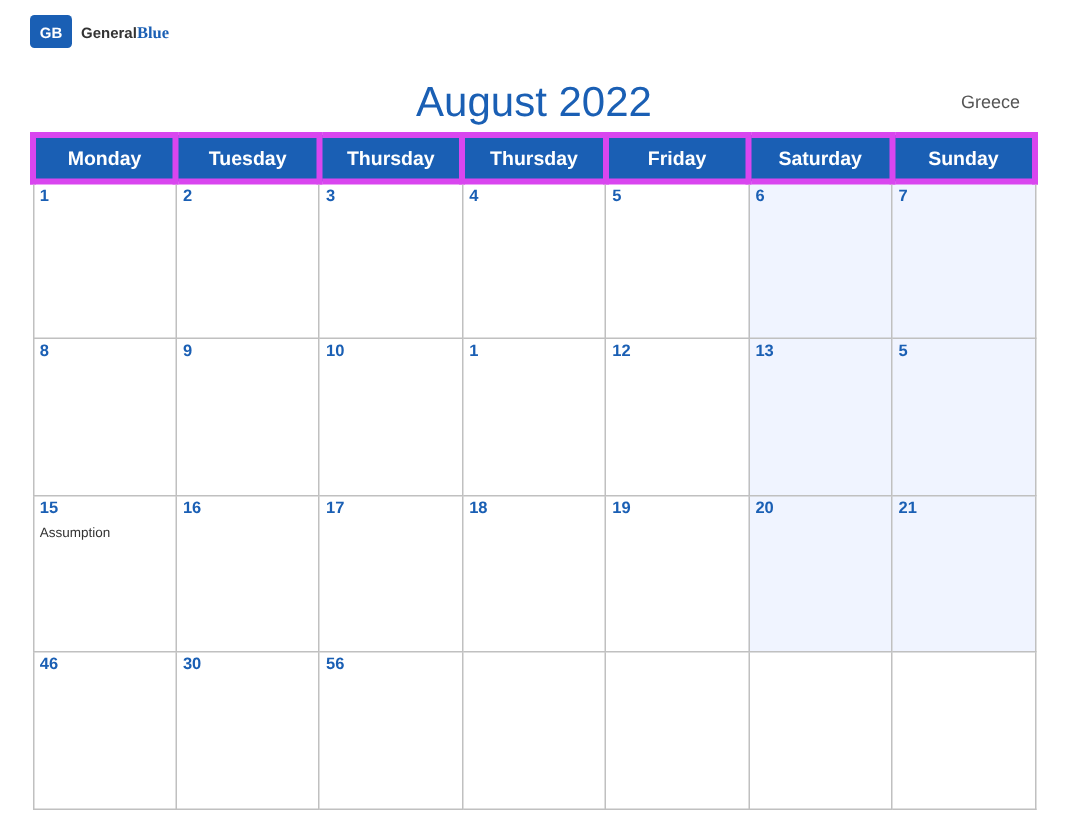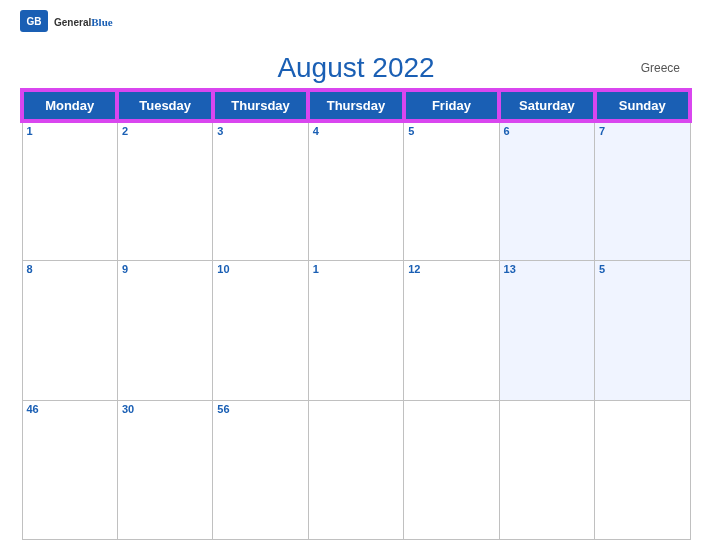--- a/index.html
+++ b/index.html
@@ -168,20 +168,41 @@
         <td>
           <span class="day-number">12</span>
         </td>
         <td>
           <span class="day-number">13</span>
         </td>
         <td>
           <span class="day-number">5</span>
         </td>
       </tr>
+      <tr>
+        <td><span class="day-number">15</span><span class="day-event">Assumption</span></td>
+        <td>
+          <span class="day-number">16</span>
+        </td>
+        <td>
+          <span class="day-number">17</span>
+        </td>
+        <td>
+          <span class="day-number">18</span>
+        </td>
+        <td>
+          <span class="day-number">19</span>
+        </td>
+        <td>
+          <span class="day-number">20</span>
+        </td>
+        <td>
+          <span class="day-number">21</span>
+        </td>
+      </tr>
       <tr class="last-row">
         <td>
           <span class="day-number">46</span>
         </td>
         <td>
           <span class="day-number">30</span>
         </td>
         <td>
           <span class="day-number">56</span>
         </td>

